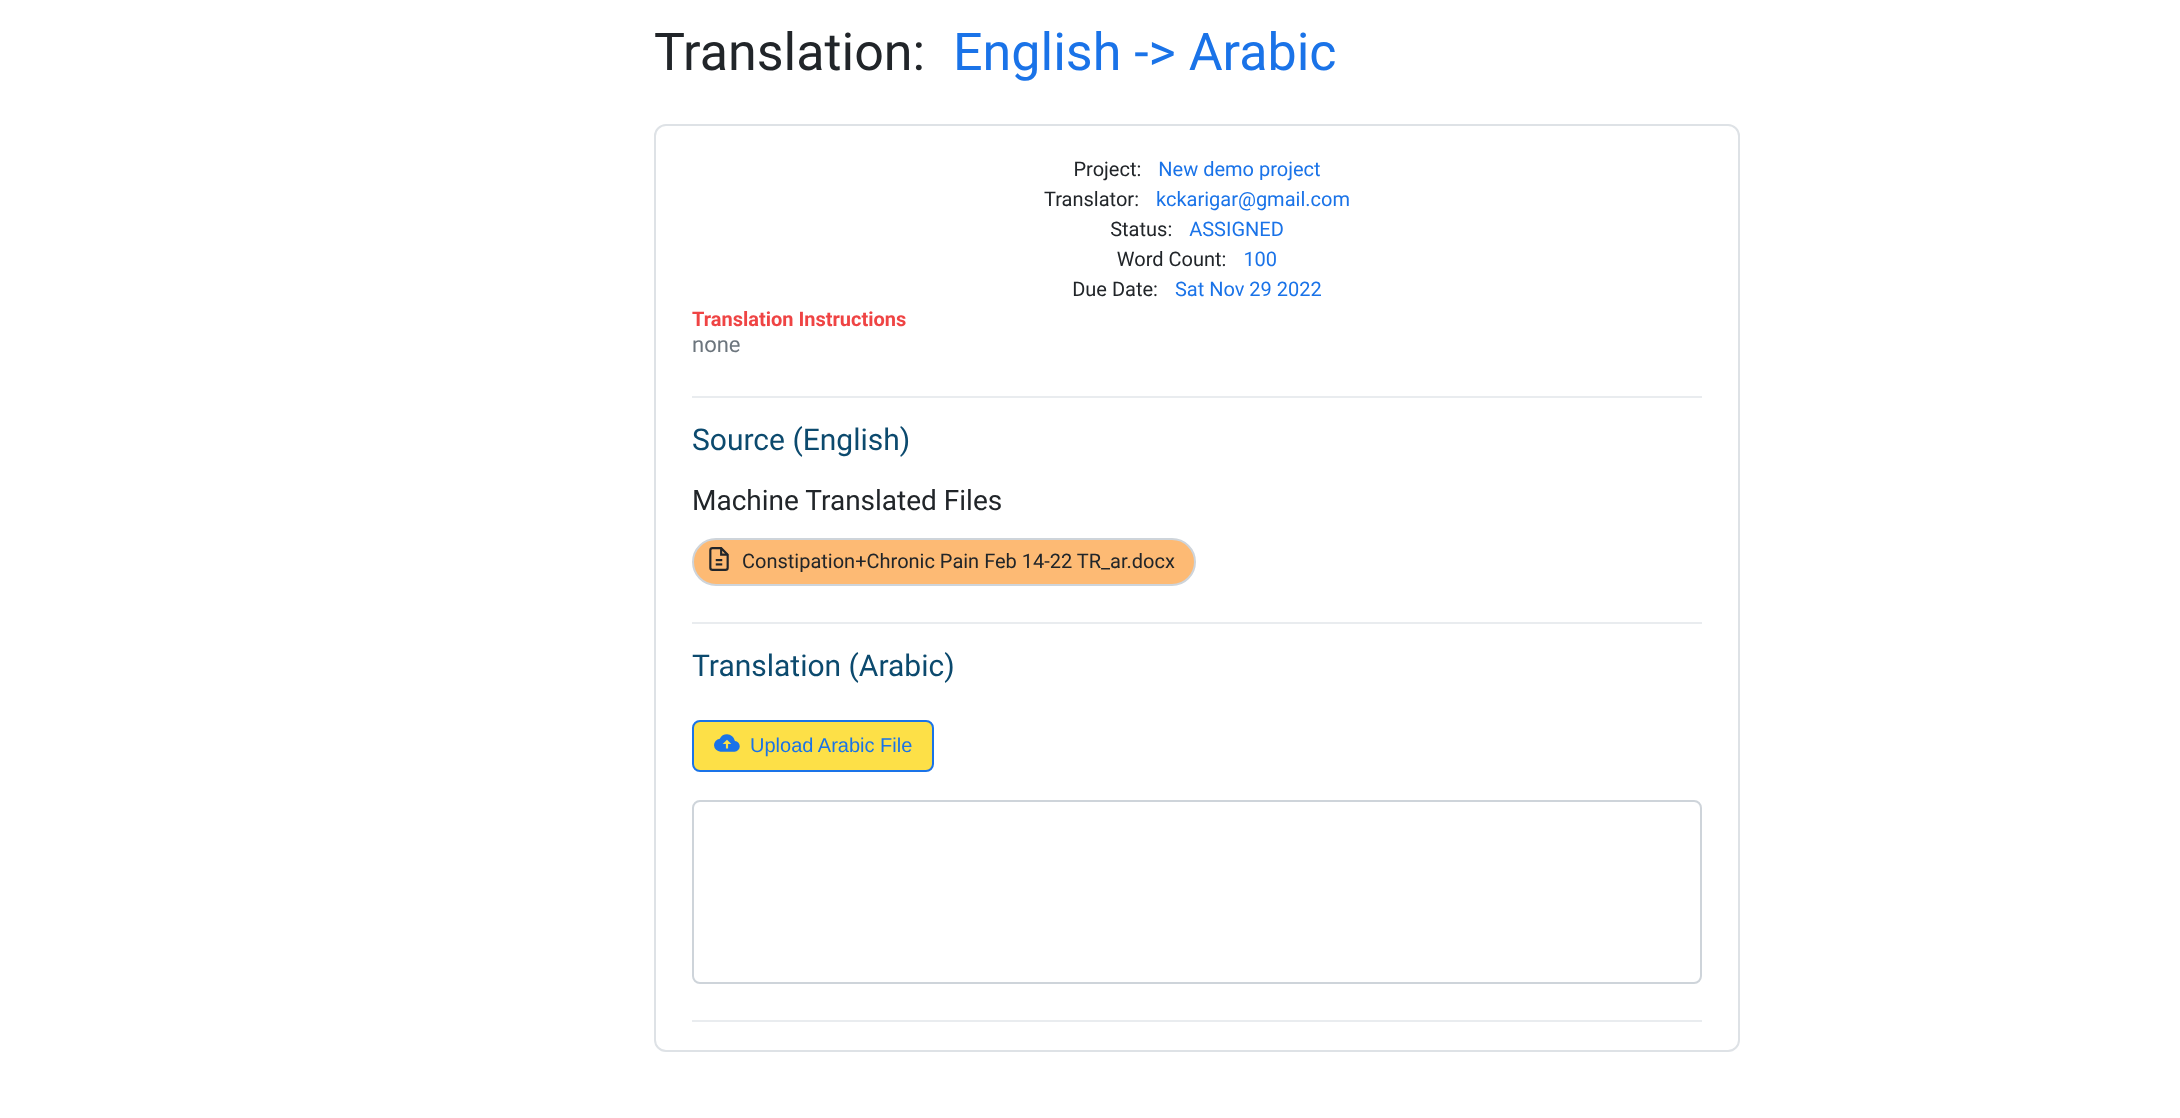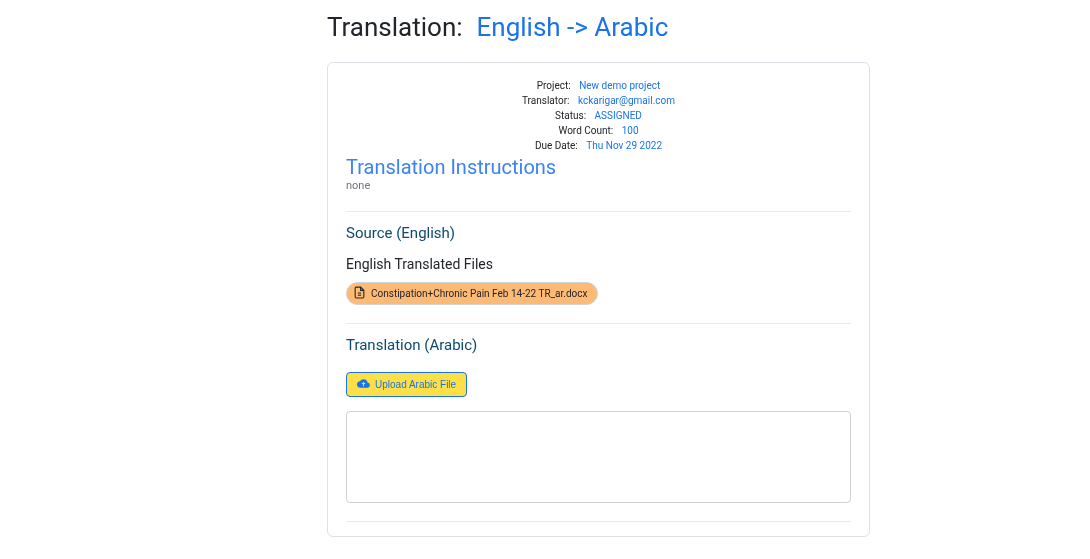--- a/index.html
+++ b/index.html
@@ -44,23 +44,24 @@
     text-align: center;
   }
   .meta-label {
     color: #212529;
   }
   .meta-value {
     color: #1a73e8;
     margin-left: 6px;
   }
   .instructions-label {
-    font-size: 20px;
-    color: #3b82f6;
+    font-size: 10px;
+    color: #ef4444;
     margin-top: 2px;
+    font-weight: bold;
   }
   .instructions-value {
     font-size: 11px;
     color: #6c757d;
     font-family: inherit;
     border: none;
     outline: none;
     width: 100%;
     resize: none;
     padding: 0;
@@ -142,29 +143,29 @@
     <div class="meta-line">
       <span class="meta-label">Status:</span>
       <span class="meta-value">ASSIGNED</span>
     </div>
     <div class="meta-line">
       <span class="meta-label">Word Count:</span>
       <span class="meta-value">100</span>
     </div>
     <div class="meta-line">
       <span class="meta-label">Due Date:</span>
-      <span class="meta-value">Thu Nov 29 2022</span>
+      <span class="meta-value">Sat Nov 29 2022</span>
     </div>
     <div class="instructions-label">Translation Instructions</div>
     <textarea class="instructions-value" rows="1" style="">none</textarea>
 
     <hr class="sep">
 
     <div class="section-h">Source (English)</div>
-    <div class="sub-h">English Translated Files</div>
+    <div class="sub-h">Machine Translated Files</div>
     <div class="chip">
       <span>
         <svg width="13" height="13" viewBox="0 0 24 24" fill="none" stroke="#212529" stroke-width="2">
           <path d="M14 2H6a2 2 0 0 0-2 2v16a2 2 0 0 0 2 2h12a2 2 0 0 0 2-2V8z"></path>
           <polyline points="14 2 14 8 20 8"></polyline>
           <line x1="9" y1="13" x2="15" y2="13"></line>
           <line x1="9" y1="17" x2="15" y2="17"></line>
         </svg>
       </span>
       <span>Constipation+Chronic Pain Feb 14-22 TR_ar.docx</span>

